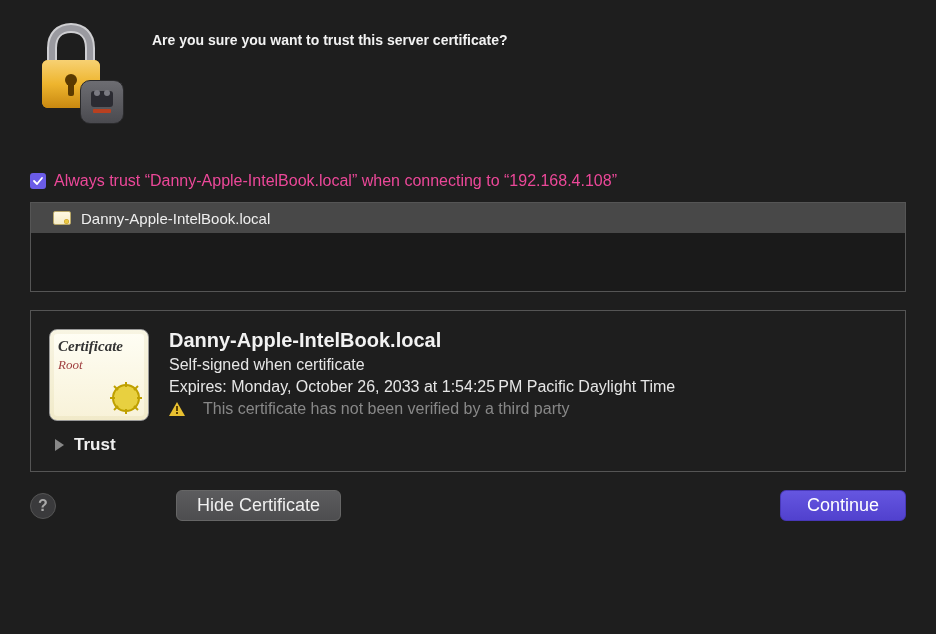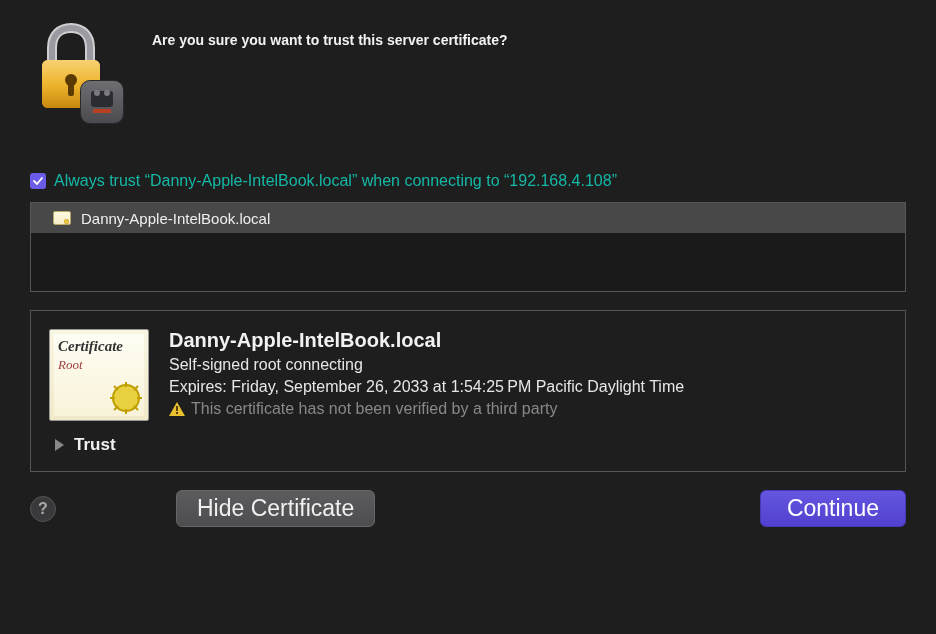--- a/index.html
+++ b/index.html
@@ -72,21 +72,21 @@
       align-items: center;
       justify-content: center;
       cursor: pointer;
     }
     .checkbox svg {
       width: 12px;
       height: 12px;
     }
     .always-trust-label {
       font-size: 16px;
-      color: #14b8a6;
+      color: #ec4899;
     }
     .cert-list {
       border: 1px solid #555;
       background: #1a1a1a;
       height: 90px;
       margin-bottom: 18px;
       overflow: hidden;
     }
     .cert-list-row {
       background: #484848;
@@ -126,21 +126,21 @@
     .cert-details-top {
       display: flex;
       gap: 20px;
       margin-bottom: 12px;
     }
     .cert-big-icon {
       width: 100px;
       height: 92px;
       background: linear-gradient(#fffef5, #f8f2d8);
       border: 1px solid #999;
-      border-radius: 2px;
+      border-radius: 8px;
       position: relative;
       padding: 8px;
       flex-shrink: 0;
       box-shadow: inset 0 0 0 4px rgba(200,180,100,0.12);
     }
     .cert-big-icon .cert-word {
       font-family: Georgia, serif;
       font-style: italic;
       font-size: 15px;
       color: #333;
@@ -171,21 +171,21 @@
       color: #f2f2f2;
     }
     .cert-info .type,
     .cert-info .expires {
       font-size: 16px;
       color: #e6e6e6;
     }
     .cert-info .warning-row {
       display: flex;
       align-items: center;
-      gap: 6px;
+      gap: 18px;
       font-size: 16px;
       color: #888;
     }
     .warn-triangle {
       width: 16px;
       height: 14px;
     }
     .disclosures {
       display: flex;
       flex-direction: row;
@@ -229,21 +229,21 @@
       align-items: center;
       justify-content: center;
       color: #aaa;
       font-size: 16px;
       font-weight: 600;
       cursor: pointer;
       border: 1px solid #555;
     }
     .btn {
       padding: 4px 20px;
-      font-size: 23px;
+      font-size: 18px;
       border-radius: 6px;
       cursor: pointer;
       border: 1px solid #666;
     }
     .btn-secondary {
       background: linear-gradient(#5c5c5e, #4d4d4f);
       color: #f0f0f0;
     }
     .btn-primary {
       background: linear-gradient(#6556e0, #5141ce);
@@ -315,22 +315,22 @@
           <line x1="27" y1="16" x2="32" y2="16"></line>
           <line x1="4" y1="4" x2="8" y2="8"></line>
           <line x1="24" y1="24" x2="28" y2="28"></line>
           <line x1="28" y1="4" x2="24" y2="8"></line>
           <line x1="4" y1="28" x2="8" y2="24"></line>
         </g>
       </svg>
     </div>
     <div class="cert-info">
       <div class="name">Danny-Apple-IntelBook.local</div>
-      <div class="type">Self-signed root connecting</div>
-      <div class="expires">Expires: Friday, September 26, 2033 at 1:54:25 PM Pacific Daylight Time</div>
+      <div class="type">Self-signed when certificate</div>
+      <div class="expires">Expires: Monday, October 26, 2033 at 1:54:25 PM Pacific Daylight Time</div>
       <div class="warning-row">
         <svg class="warn-triangle" viewBox="0 0 16 14">
           <path d="M8 0 L16 14 L0 14 Z" fill="#e8c030"></path>
           <rect x="7" y="4" width="2" height="5" fill="#5a4000"></rect>
           <rect x="7" y="10" width="2" height="2" fill="#5a4000"></rect>
         </svg>
         <span>This certificate has not been verified by a third party</span>
       </div>
     </div>
   </div>

